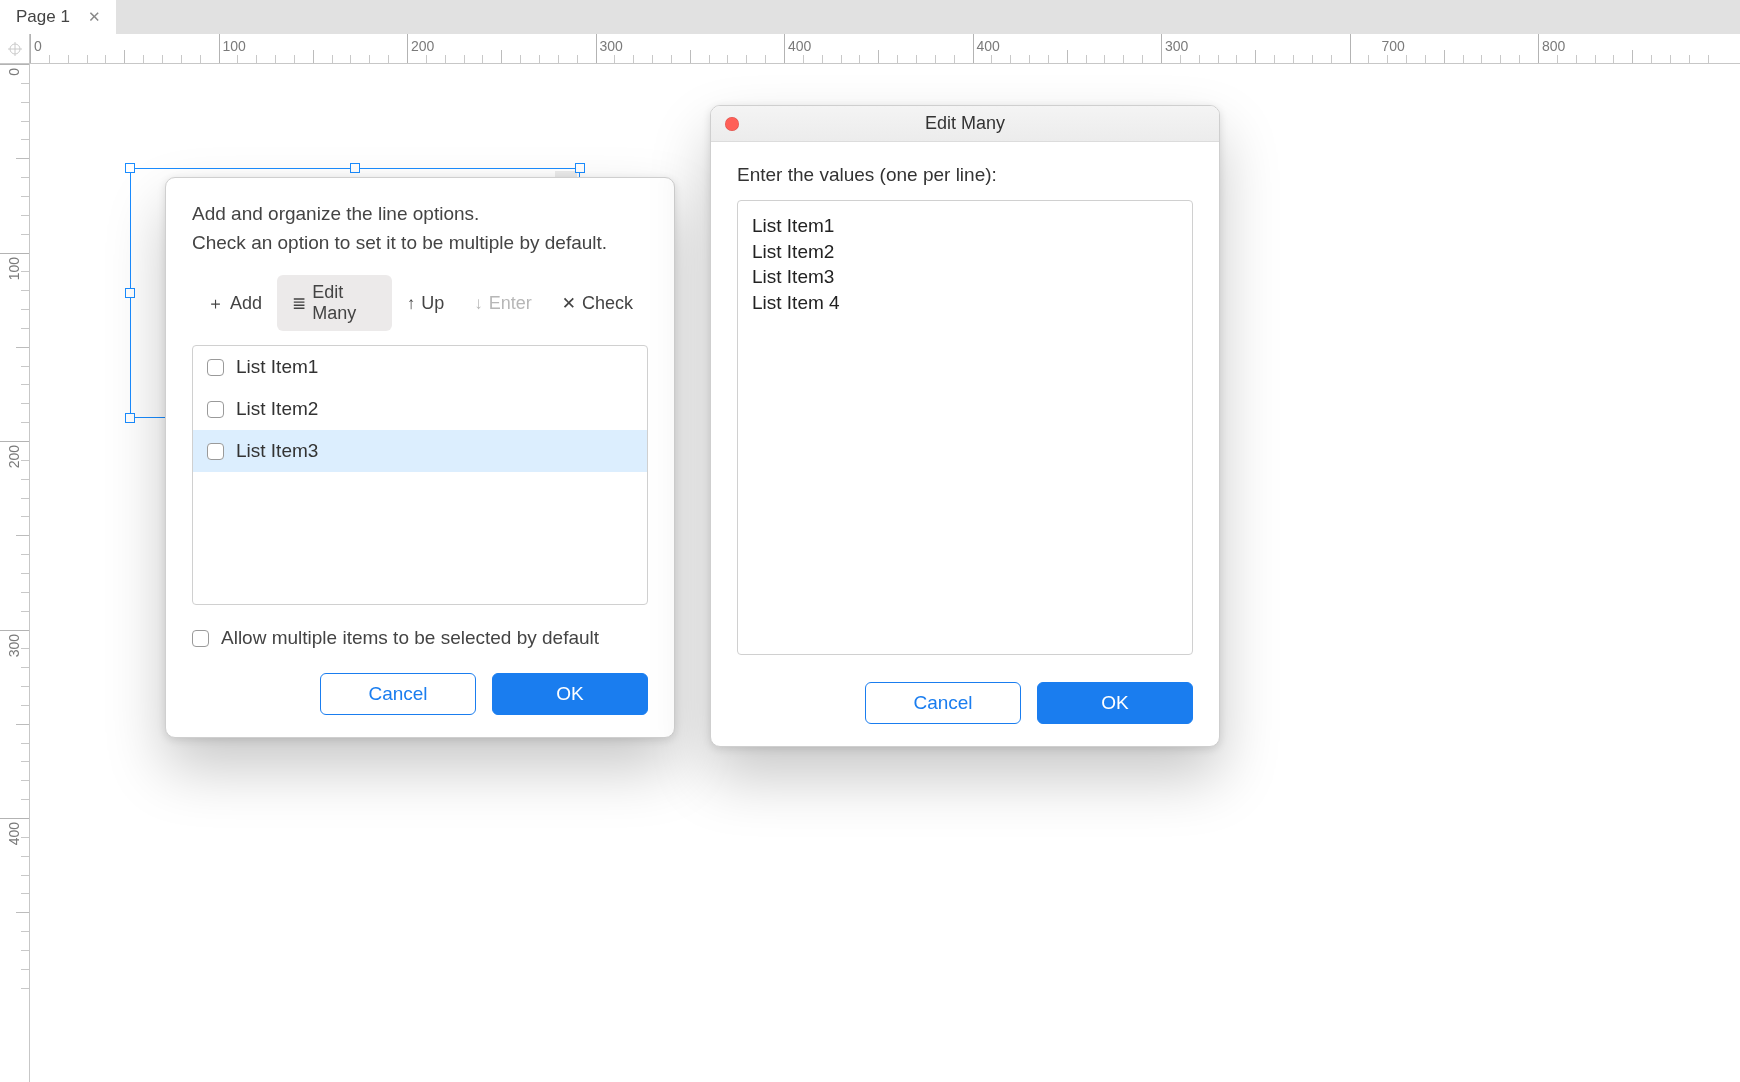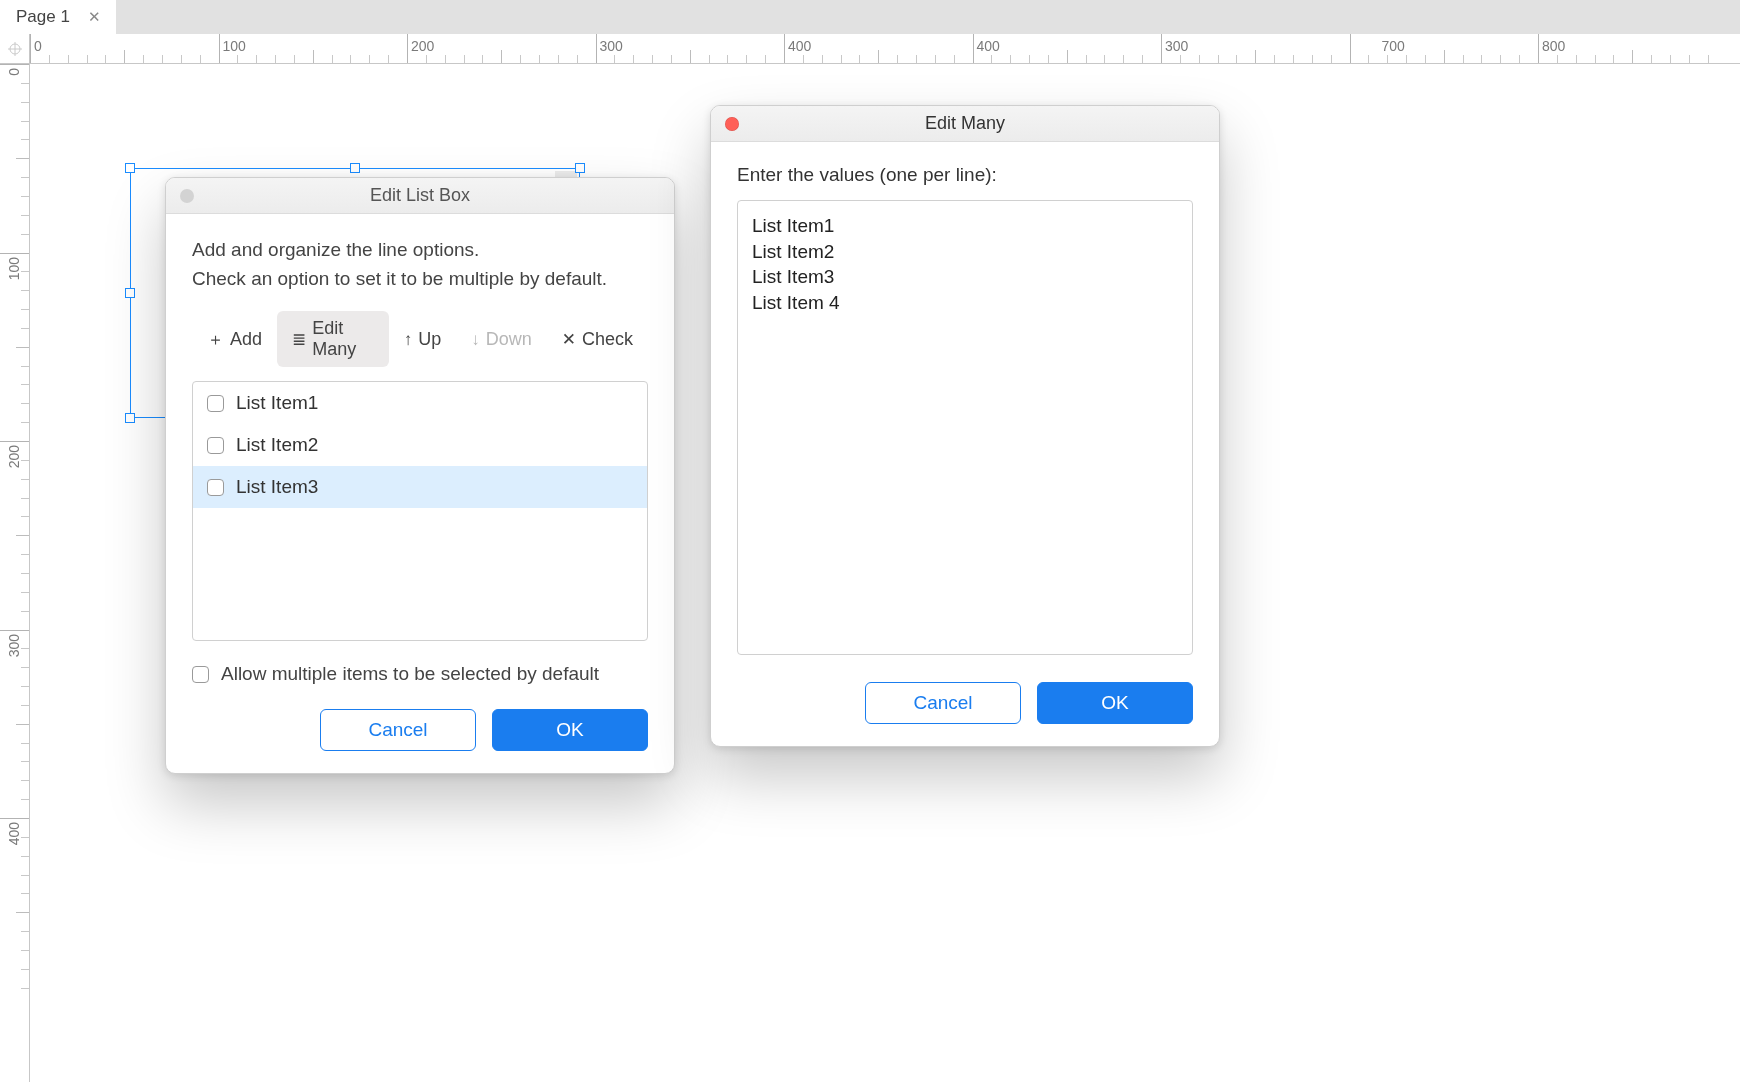--- a/index.html
+++ b/index.html
@@ -387,24 +387,20 @@
     <div class="handle h-tr"></div>
     <div class="handle h-ml"></div>
     <div class="handle h-mr"></div>
     <div class="handle h-bl"></div>
     <div class="handle h-bm"></div>
     <div class="handle h-br"></div>
   </div>
 </div>
 
 <div class="dialog" style="left:165px; top:177px; width:510px;">
-  <div class="dlg-titlebar">
-    <div class="dlg-traffic traffic-inactive"></div>
-    <div class="dlg-title">Edit List Box</div>
-  </div>
   <div class="dlg-body">
     <div class="instructions">
       <span>Add and organize the line options.</span><br>
       <span>Check an option to set it to be multiple by default.</span>
     </div>
 
     <div class="toolbar">
       <div class="tool">
         <span class="tool-icon">＋</span>
         <span>Add</span>
@@ -412,21 +408,21 @@
       <div class="tool active">
         <span class="tool-icon">≣</span>
         <span>Edit Many</span>
       </div>
       <div class="tool">
         <span class="tool-icon">↑</span>
         <span>Up</span>
       </div>
       <div class="tool disabled">
         <span class="tool-icon">↓</span>
-        <span>Down</span>
+        <span>Enter</span>
       </div>
       <div class="tool">
         <span class="tool-icon">✕</span>
         <span>Check</span>
       </div>
     </div>
 
     <div class="optionlist" id="optionlist">
         <div class="optrow">
           <span class="chk"></span>

